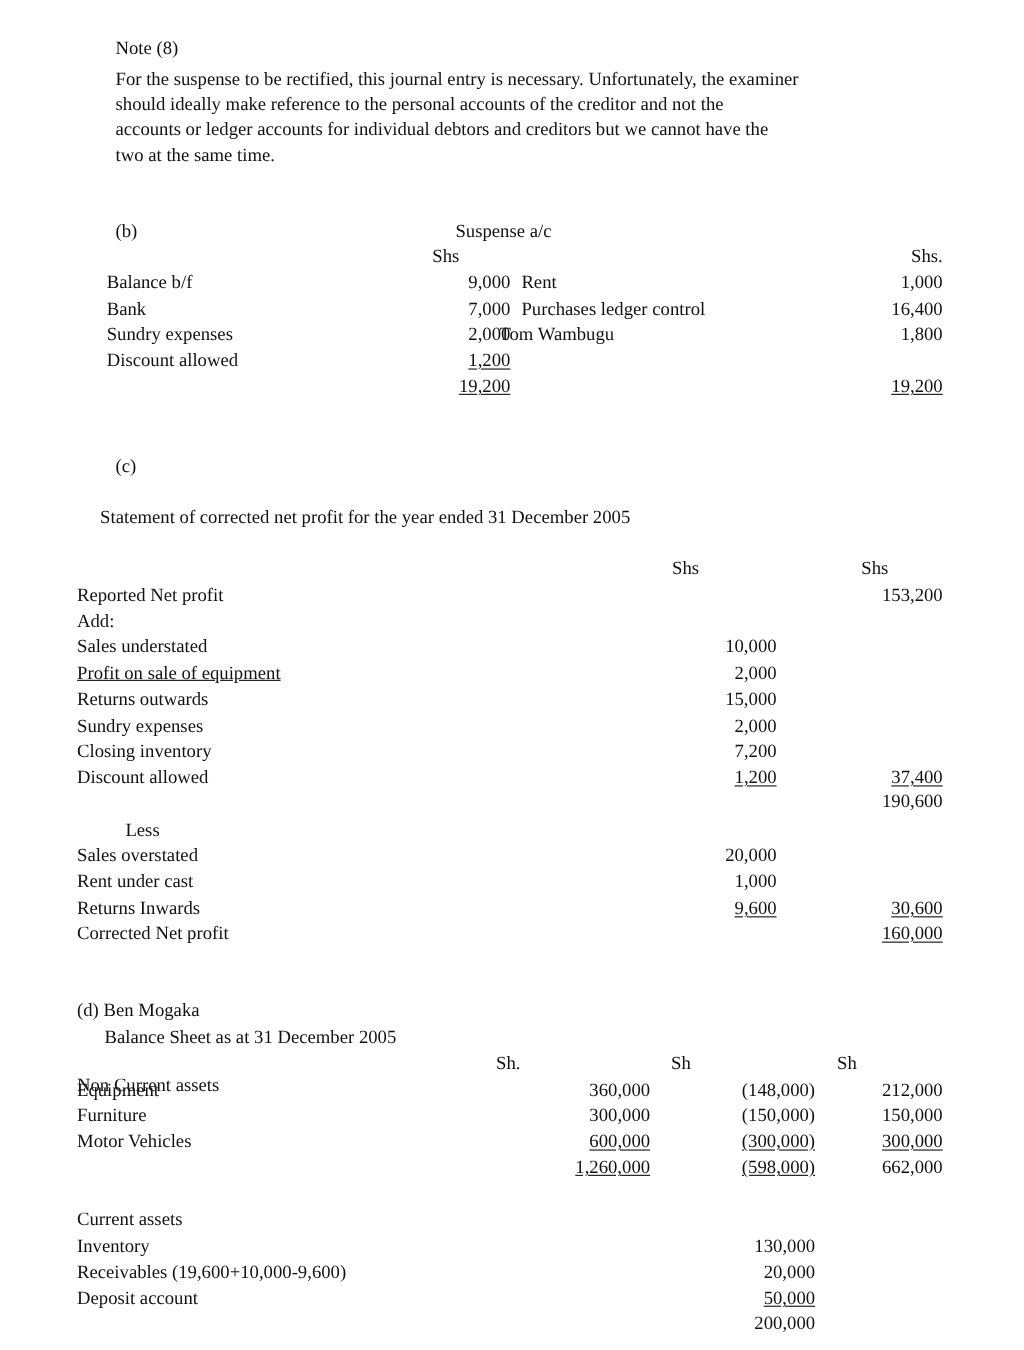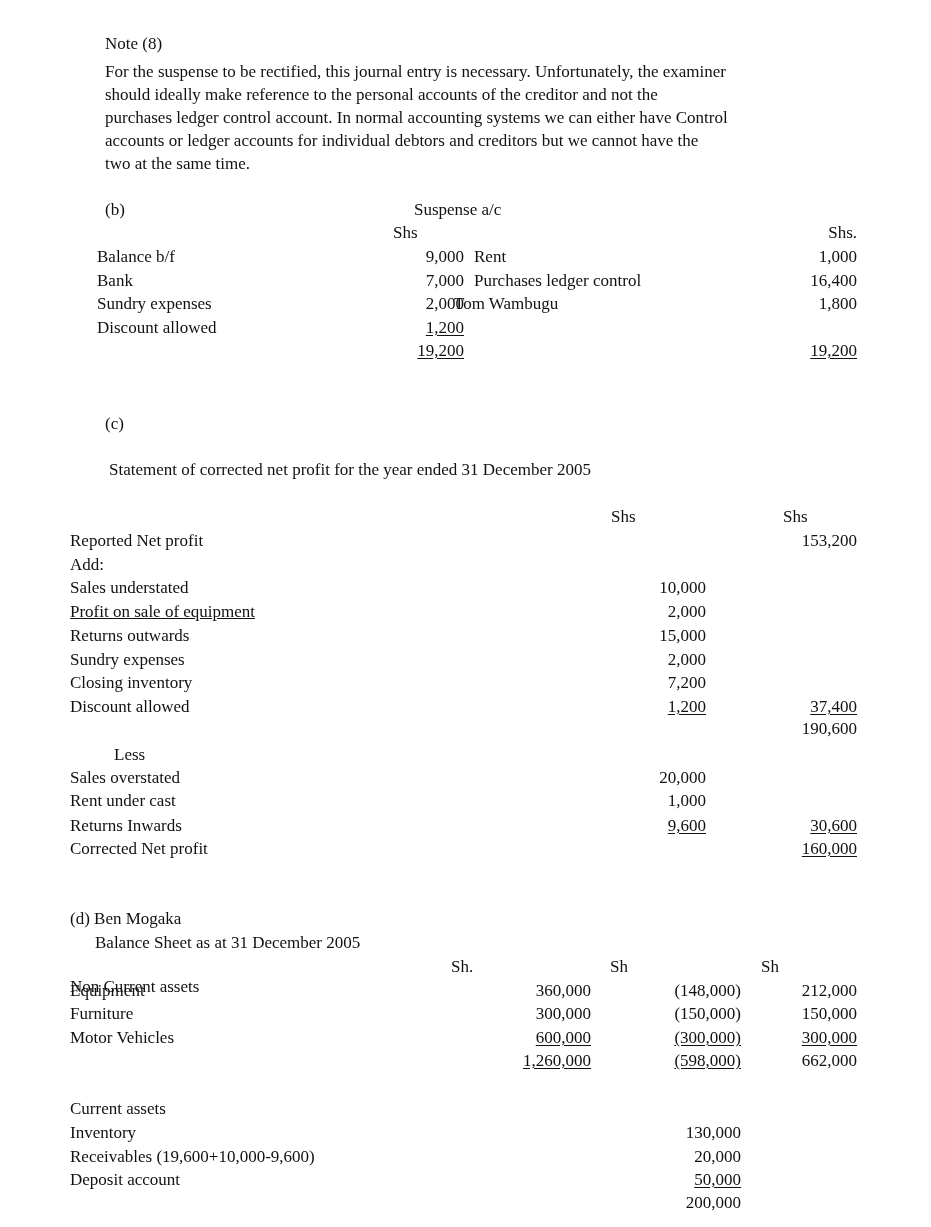--- a/index.html
+++ b/index.html
@@ -11,21 +11,20 @@
   .para { position:absolute; left:105px; top:60px; width:760px; line-height:23px; font-size:17px; }
   .para span { display:block; white-space:nowrap; }
 </style>
 </head>
 <body>
 
 <div class="abs" style="left:105px;top:34px;">Note (8)</div>
 <div class="para">
   <span>For the suspense to be rectified, this journal entry is necessary. Unfortunately, the examiner</span>
   <span>should ideally make reference to the personal accounts of the creditor and not the</span>
-  <span>purchases ledger control account. In normal accounting systems we can either have Control</span>
   <span>accounts or ledger accounts for individual debtors and creditors but we cannot have the</span>
   <span>two at the same time.</span>
 </div>
 
 <div>
   <div class="abs" style="left:105px;top:200px;">(b)</div>
   <div class="abs" style="left:414px;top:200px;">Suspense a/c</div>
   <div class="abs" style="left:393px;top:223px;">Shs</div>
   <div class="abs r" style="right:74px;top:223px;">Shs.</div>
 
@@ -43,21 +42,21 @@
   <div class="abs r" style="right:74px;top:247px;">1,000</div>
   <div class="abs" style="left:474px;top:271px;">Purchases ledger control</div>
   <div class="abs r" style="right:74px;top:271px;">16,400</div>
   <div class="abs" style="left:454px;top:294px;text-align:right;">Tom Wambugu</div>
   <div class="abs r" style="right:74px;top:294px;">1,800</div>
   <div class="abs r u" style="right:74px;top:341px;">19,200</div>
 </div>
 
 <div>
   <div class="abs" style="left:105px;top:414px;">(c)</div>
-  <div class="abs" style="left:109px;top:460px;">Statement of corrected net profit for the year ended 31 December 2005</div>
+  <div class="abs" style="left:91px;top:460px;">Statement of corrected net profit for the year ended 31 December 2005</div>
   <div class="abs" style="left:611px;top:507px;">Shs</div>
   <div class="abs" style="left:783px;top:507px;">Shs</div>
 
   <div class="abs" style="left:70px;top:531px;">Reported Net profit</div>
   <div class="abs r" style="right:74px;top:531px;">153,200</div>
   <div class="abs" style="left:70px;top:555px;">Add:</div>
 
   <div class="abs" style="left:70px;top:578px;">Sales understated</div>
   <div class="abs r" style="right:225px;top:578px;">10,000</div>
   <div class="abs" style="left:70px;top:602px;text-decoration:underline;">Profit on sale of equipment</div>

